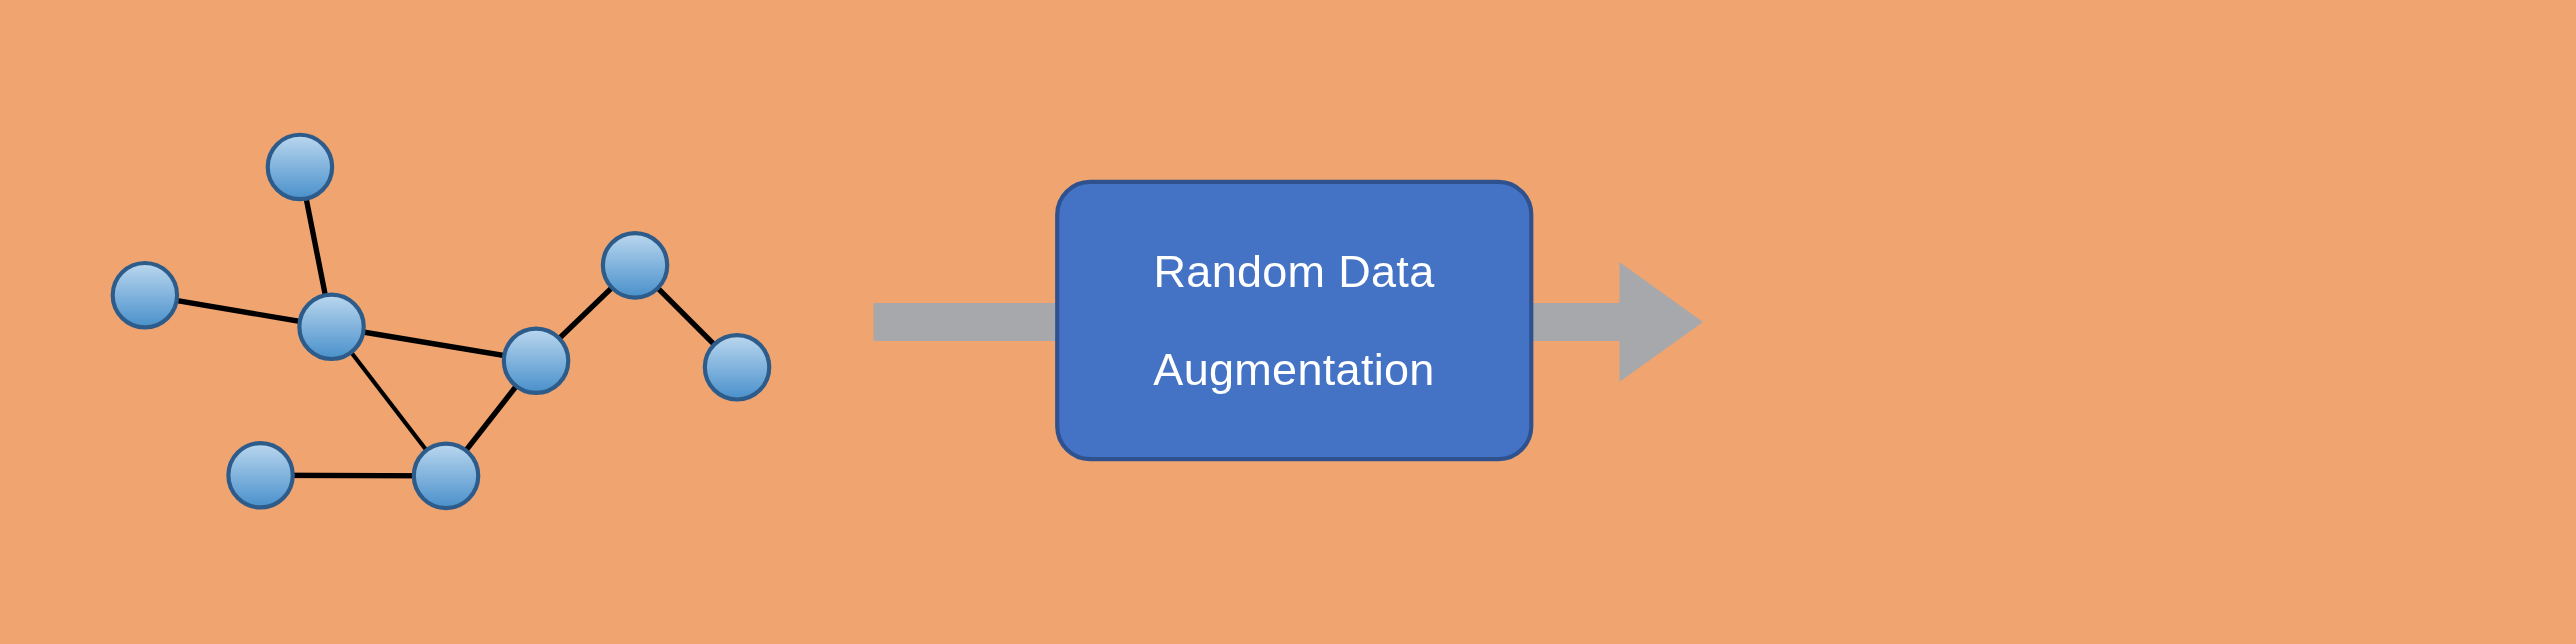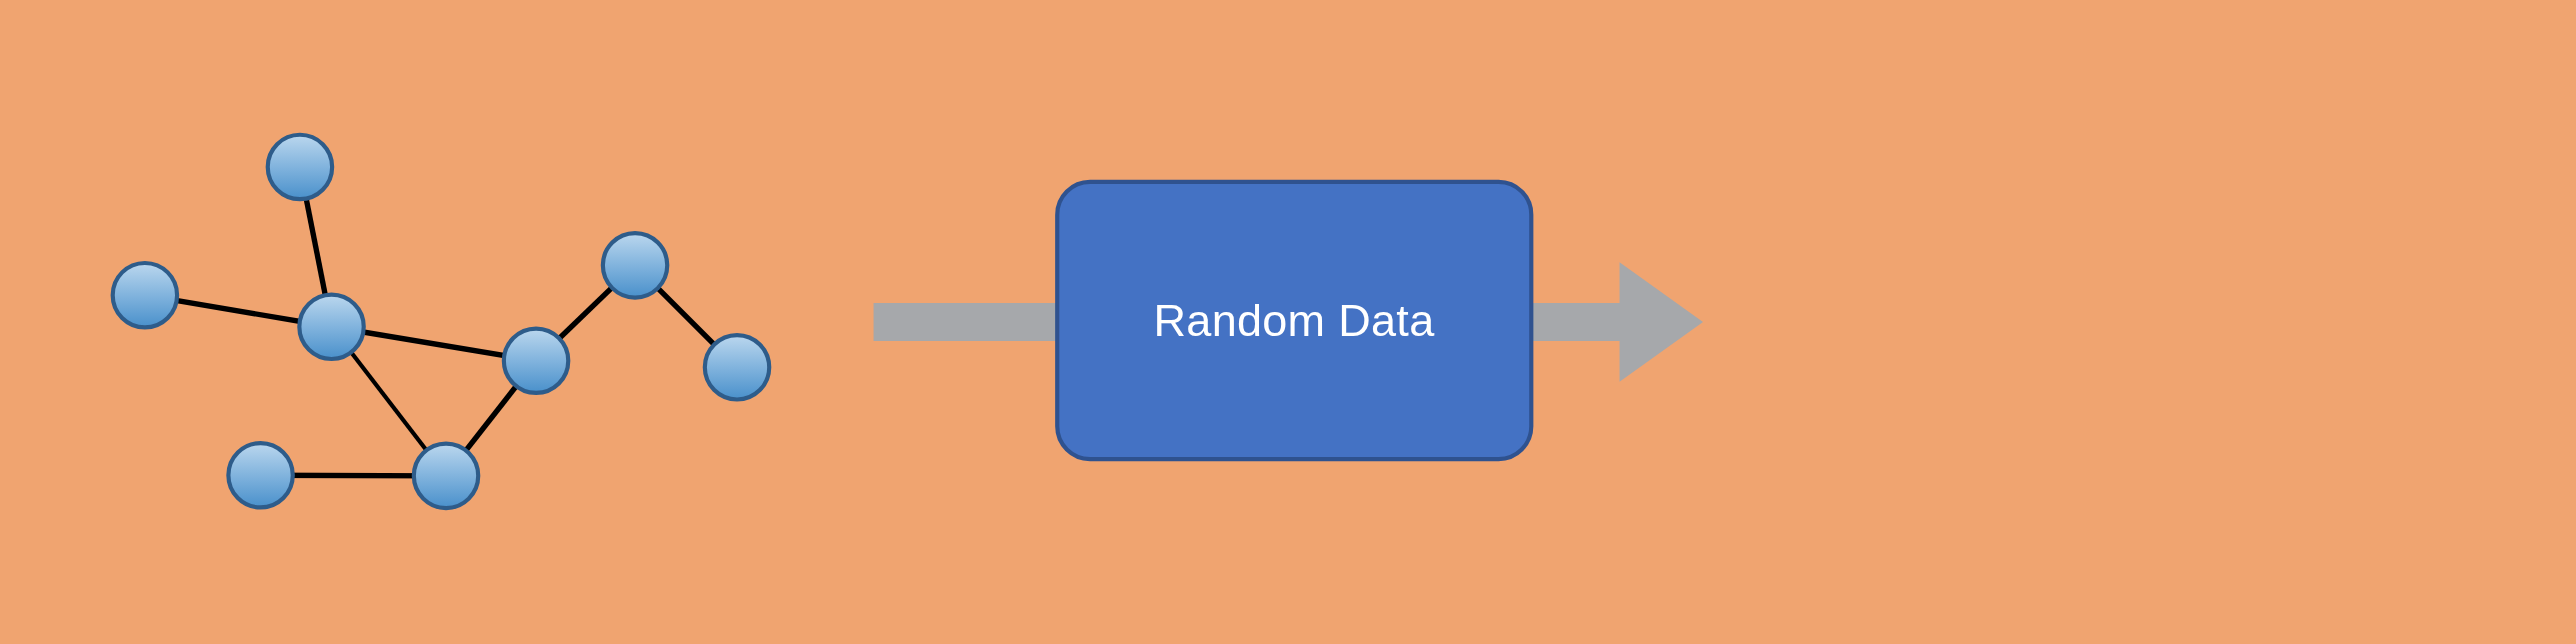--- a/index.html
+++ b/index.html
@@ -80,16 +80,17 @@
         <circle cx="748" cy="798" r="54" fill="url(#nodeGrad)" stroke="#2E5C8A" stroke-width="7"></circle>
       </g>
 
     <g>
       <rect id="process-box-rect" x="1773" y="305" width="795" height="465" rx="55" ry="55" fill="#4472C4" stroke="#2F528F" stroke-width="7"></rect>
     </g>
   </svg>
 
   <div class="process-label" id="process-label" style="left: 1057px; top: 182px; width: 474px; height: 277px; color: rgb(255, 255, 255); gap: 40px;">
     <span>Random Data</span>
+    <span>Augmentation</span>
   </div>
 
 </div>
 
 
 </body></html>

